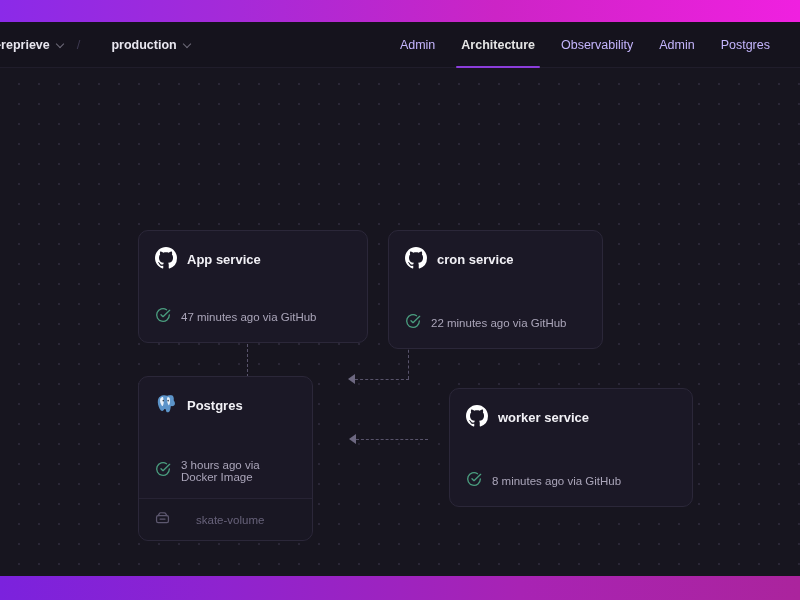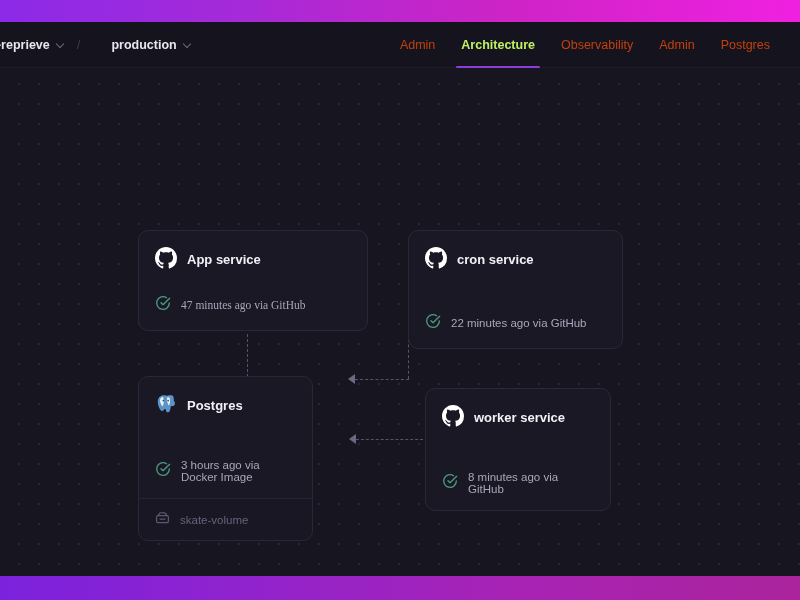--- a/index.html
+++ b/index.html
@@ -42,23 +42,23 @@
     width: 5px; height: 5px;
     border-right: 1.4px solid #b5b1c4; border-bottom: 1.4px solid #b5b1c4;
     transform: rotate(45deg);
   }
 
   .nav { margin-left: auto; display: flex; align-items: center; height: 100%; padding-right: 17px; }
   .nav-item {
     position: relative; height: 100%;
     display: flex; align-items: center;
     padding: 0 13px;
-    font-size: 12.5px; color: #c2410c; cursor: pointer; white-space: nowrap;
-  }
-  .nav-item.active { color: #bef264; font-weight: bold; }
+    font-size: 12.5px; color: #c4b5fd; cursor: pointer; white-space: nowrap;
+  }
+  .nav-item.active { color: #e5e5e5; font-weight: bold; }
   .nav-item.active::after {
     content: ""; position: absolute; left: 8px; right: 8px; bottom: -1px;
     height: 2px; background: #8b3ddb; border-radius: 2px;
   }
 
   
   .canvas {
     position: absolute; top: 68px; left: 0; width: 800px; height: 508px;
     background-color: #17151f;
     background-image: radial-gradient(#2a2636 1px, transparent 1px);
@@ -85,21 +85,21 @@
   .card-foot { display: flex; align-items: center; gap: 10px; padding: 0 16px 15px 16px; }
   .deploy-text { font-size: 11.5px; color: #aaa5b9; }
 
   .card-volume {
     display: flex; align-items: center; gap: 10px;
     padding: 11px 16px;
     border-top: 1px solid #272334;
     background: #191723;
     border-radius: 0 0 10px 10px;
   }
-  .volume-text { font-size: 11.5px; color: #67627a; }
+  .volume-text { font-size: 11.5px; color: #67627a; margin-left: 16px; }
 
   
   .ico { flex: 0 0 auto; display: block; }
 
   
   .conn { position: absolute; }
   .dash-v { width: 0; border-left: 1.5px dashed #58536b; }
   .dash-h { height: 0; border-top: 1.5px dashed #58536b; }
   .arrow { position: absolute; width: 0; height: 0; }
   .arrow-down {
@@ -157,32 +157,32 @@
       <div class="card-head">
         <span class="ico">
           <svg width="22" height="22" viewBox="0 0 16 16" fill="#ffffff">
               <path d="M8 0C3.58 0 0 3.58 0 8c0 3.54 2.29 6.53 5.47 7.59.4.07.55-.17.55-.38 0-.19-.01-.82-.01-1.49-2.01.37-2.53-.49-2.69-.94-.09-.23-.48-.94-.82-1.13-.28-.15-.68-.52-.01-.53.63-.01 1.08.58 1.23.82.72 1.21 1.87.87 2.33.66.07-.52.28-.87.51-1.07-1.78-.2-3.64-.89-3.64-3.95 0-.87.31-1.59.82-2.15-.08-.2-.36-1.02.08-2.12 0 0 .67-.21 2.2.82.64-.18 1.32-.27 2-.27s1.36.09 2 .27c1.53-1.04 2.2-.82 2.2-.82.44 1.1.16 1.92.08 2.12.51.56.82 1.27.82 2.15 0 3.07-1.87 3.75-3.65 3.95.29.25.54.73.54 1.48 0 1.07-.01 1.93-.01 2.2 0 .21.15.46.55.38A8.01 8.01 0 0 0 16 8c0-4.42-3.58-8-8-8z"></path>
             </svg>
         </span>
         <div class="card-titles">
           <div class="card-title">App service</div>
         </div>
       </div>
-      <div class="card-foot" style="margin-top:22px;font-family:Liberation Serif, serif;">
+      <div class="card-foot" style="margin-top:34px;">
         <span class="ico">
           <svg width="16" height="16" viewBox="0 0 24 24" fill="none" stroke="#4a9d7f" stroke-width="2" stroke-linecap="round" stroke-linejoin="round">
               <path d="M21.5 12a9.5 9.5 0 1 1-4.2-7.9"></path>
               <path d="M9 11.5l3 3L22 5"></path>
             </svg>
         </span>
         <span class="deploy-text">47 minutes ago via GitHub</span>
       </div>
     </div>
 
-    <div class="card" style="left:408px; top:162px; width:215px;">
+    <div class="card" style="left:388px; top:162px; width:215px;">
       <div class="card-head">
         <span class="ico">
           <svg width="22" height="22" viewBox="0 0 16 16" fill="#ffffff">
               <path d="M8 0C3.58 0 0 3.58 0 8c0 3.54 2.29 6.53 5.47 7.59.4.07.55-.17.55-.38 0-.19-.01-.82-.01-1.49-2.01.37-2.53-.49-2.69-.94-.09-.23-.48-.94-.82-1.13-.28-.15-.68-.52-.01-.53.63-.01 1.08.58 1.23.82.72 1.21 1.87.87 2.33.66.07-.52.28-.87.51-1.07-1.78-.2-3.64-.89-3.64-3.95 0-.87.31-1.59.82-2.15-.08-.2-.36-1.02.08-2.12 0 0 .67-.21 2.2.82.64-.18 1.32-.27 2-.27s1.36.09 2 .27c1.53-1.04 2.2-.82 2.2-.82.44 1.1.16 1.92.08 2.12.51.56.82 1.27.82 2.15 0 3.07-1.87 3.75-3.65 3.95.29.25.54.73.54 1.48 0 1.07-.01 1.93-.01 2.2 0 .21.15.46.55.38A8.01 8.01 0 0 0 16 8c0-4.42-3.58-8-8-8z"></path>
             </svg>
         </span>
         <div class="card-titles">
           <div class="card-title">cron service</div>
         </div>
       </div>
@@ -225,21 +225,21 @@
           <svg width="15" height="15" viewBox="0 0 24 24" fill="none" stroke="#5d586f" stroke-width="2" stroke-linecap="round" stroke-linejoin="round">
               <rect x="2.5" y="9" width="19" height="11" rx="2.5"></rect>
               <path d="M5 9l2.2-3.6a2 2 0 0 1 1.7-1h6.2a2 2 0 0 1 1.7 1L19 9"></path>
               <path d="M8 14.5h8"></path>
             </svg>
         </span>
         <span class="volume-text">skate-volume</span>
       </div>
     </div>
 
-    <div class="card" style="left:425px; top:320px; width:186px;">
+    <div class="card" style="left:449px; top:320px; width:244px;">
       <div class="card-head">
         <span class="ico">
           <svg width="22" height="22" viewBox="0 0 16 16" fill="#ffffff">
               <path d="M8 0C3.58 0 0 3.58 0 8c0 3.54 2.29 6.53 5.47 7.59.4.07.55-.17.55-.38 0-.19-.01-.82-.01-1.49-2.01.37-2.53-.49-2.69-.94-.09-.23-.48-.94-.82-1.13-.28-.15-.68-.52-.01-.53.63-.01 1.08.58 1.23.82.72 1.21 1.87.87 2.33.66.07-.52.28-.87.51-1.07-1.78-.2-3.64-.89-3.64-3.95 0-.87.31-1.59.82-2.15-.08-.2-.36-1.02.08-2.12 0 0 .67-.21 2.2.82.64-.18 1.32-.27 2-.27s1.36.09 2 .27c1.53-1.04 2.2-.82 2.2-.82.44 1.1.16 1.92.08 2.12.51.56.82 1.27.82 2.15 0 3.07-1.87 3.75-3.65 3.95.29.25.54.73.54 1.48 0 1.07-.01 1.93-.01 2.2 0 .21.15.46.55.38A8.01 8.01 0 0 0 16 8c0-4.42-3.58-8-8-8z"></path>
             </svg>
         </span>
         <div class="card-titles">
           <div class="card-title">worker service</div>
         </div>
       </div>

